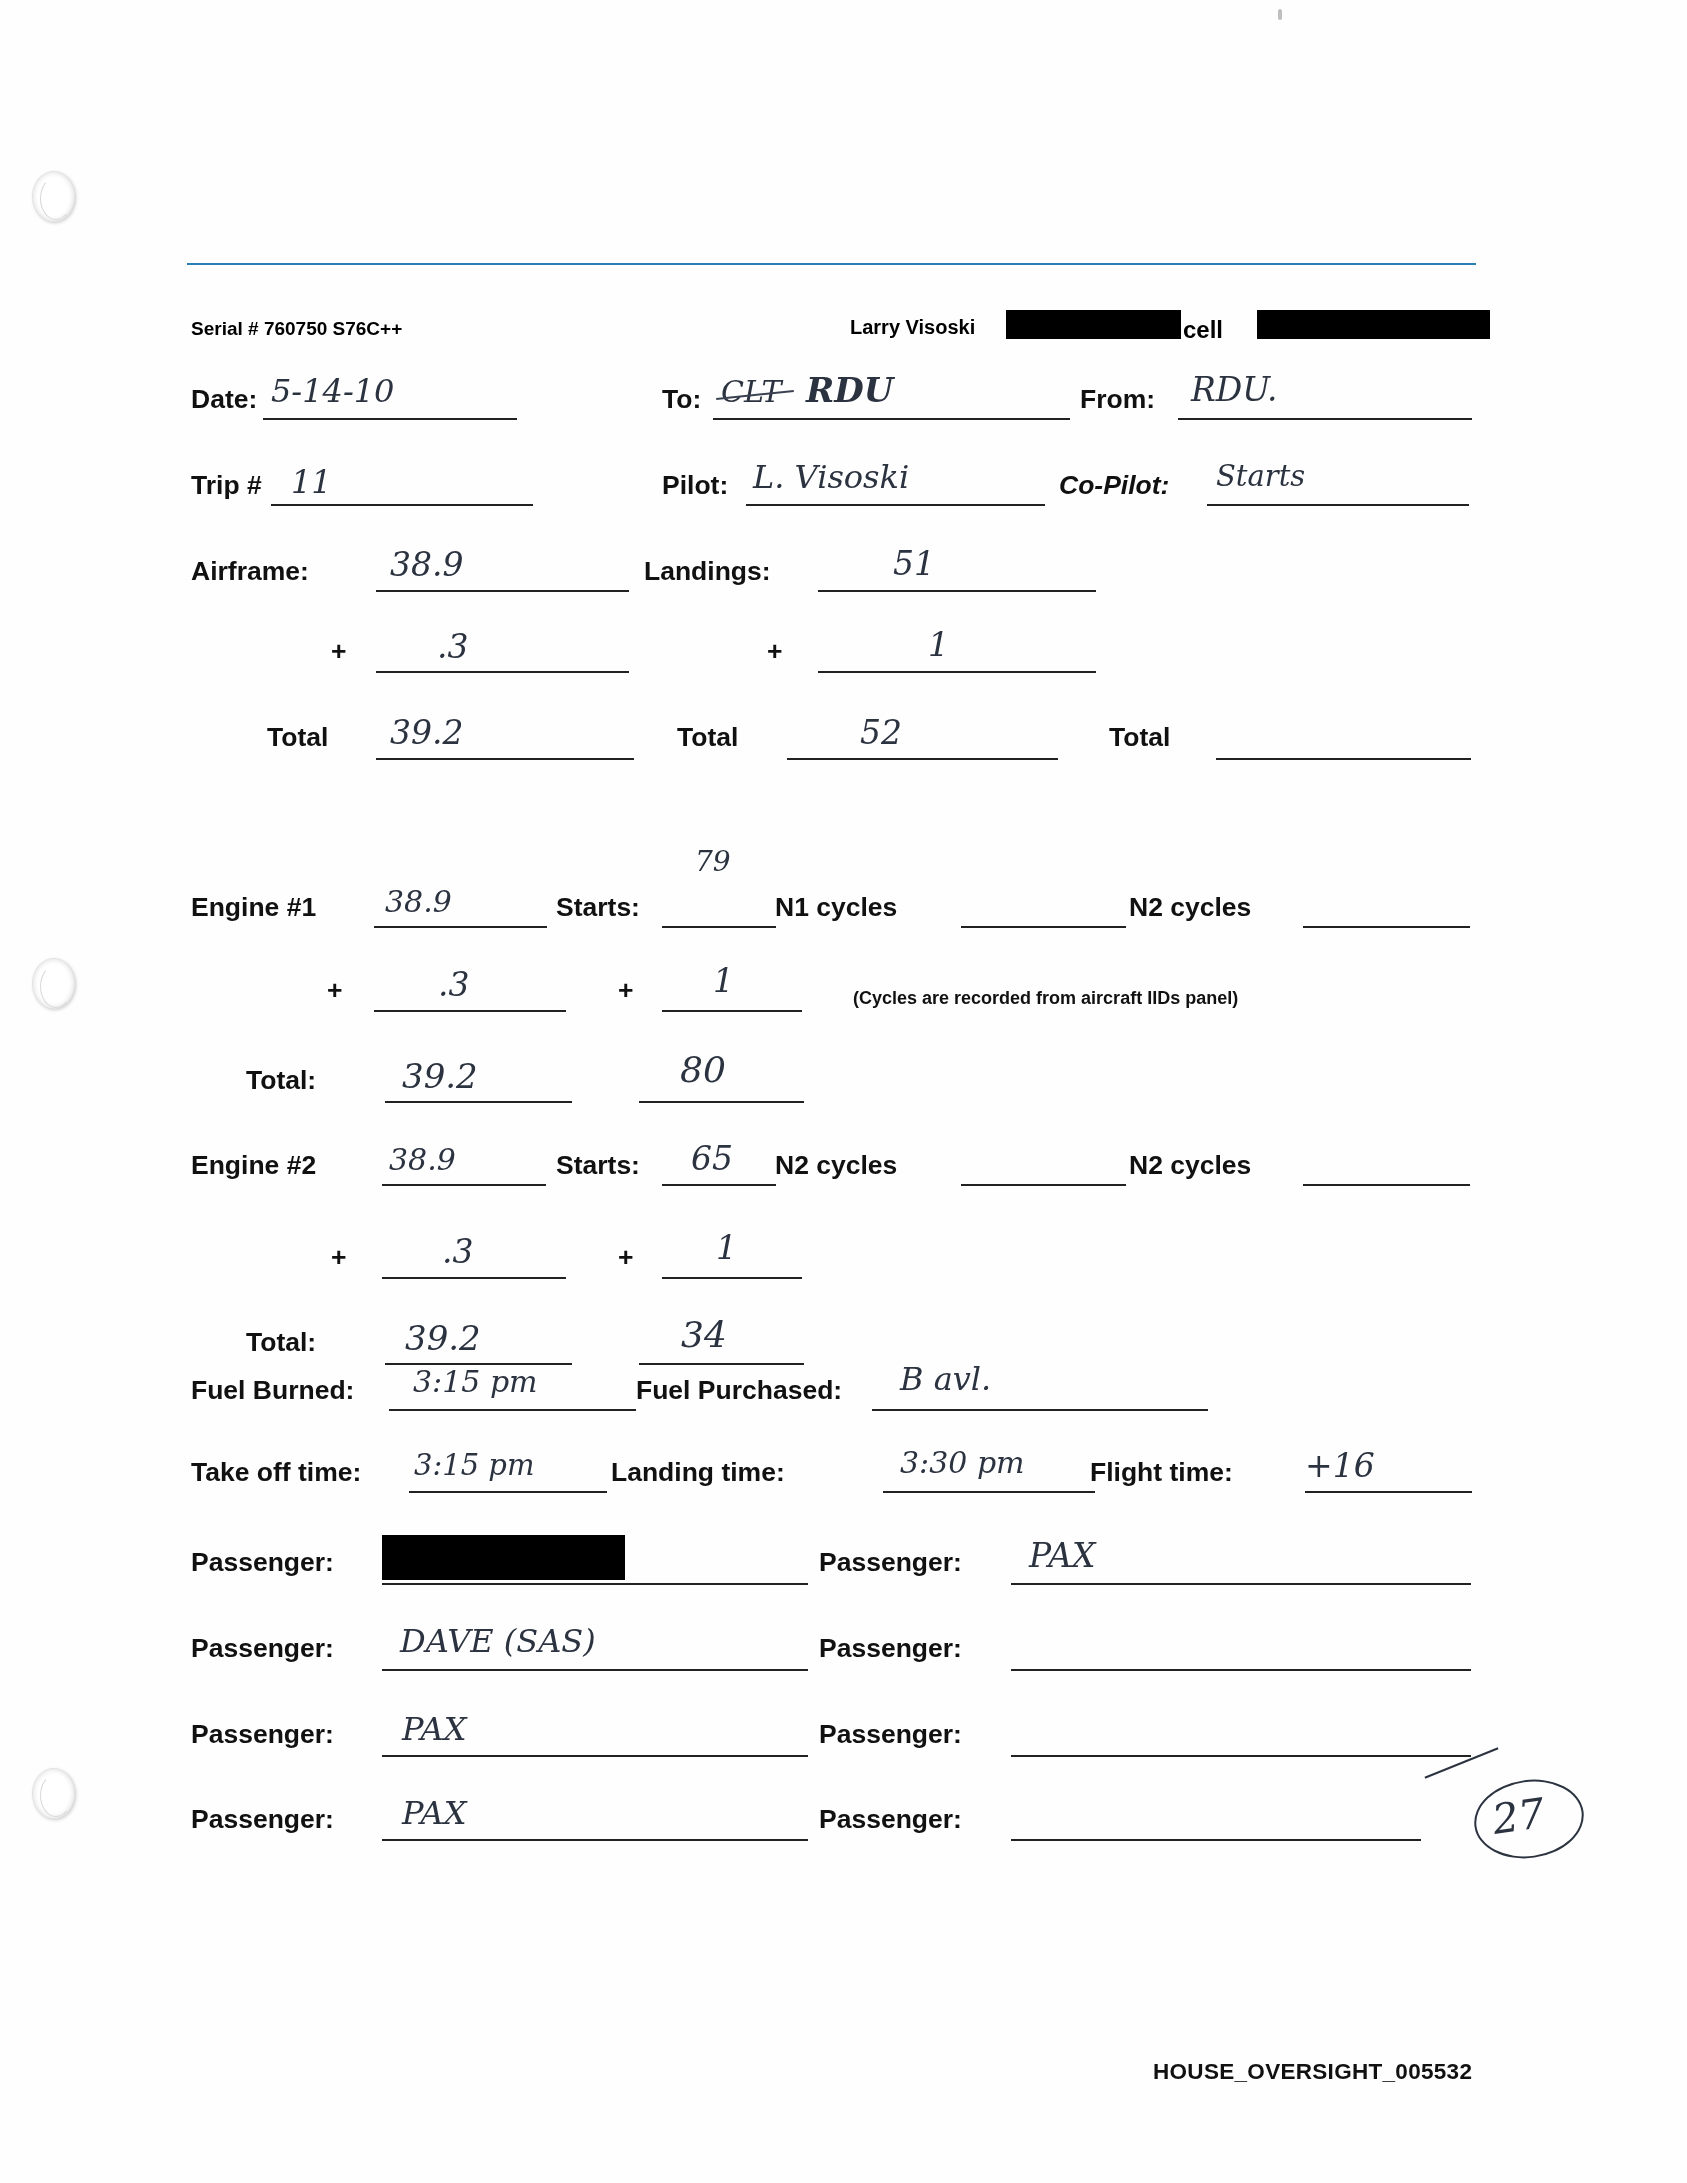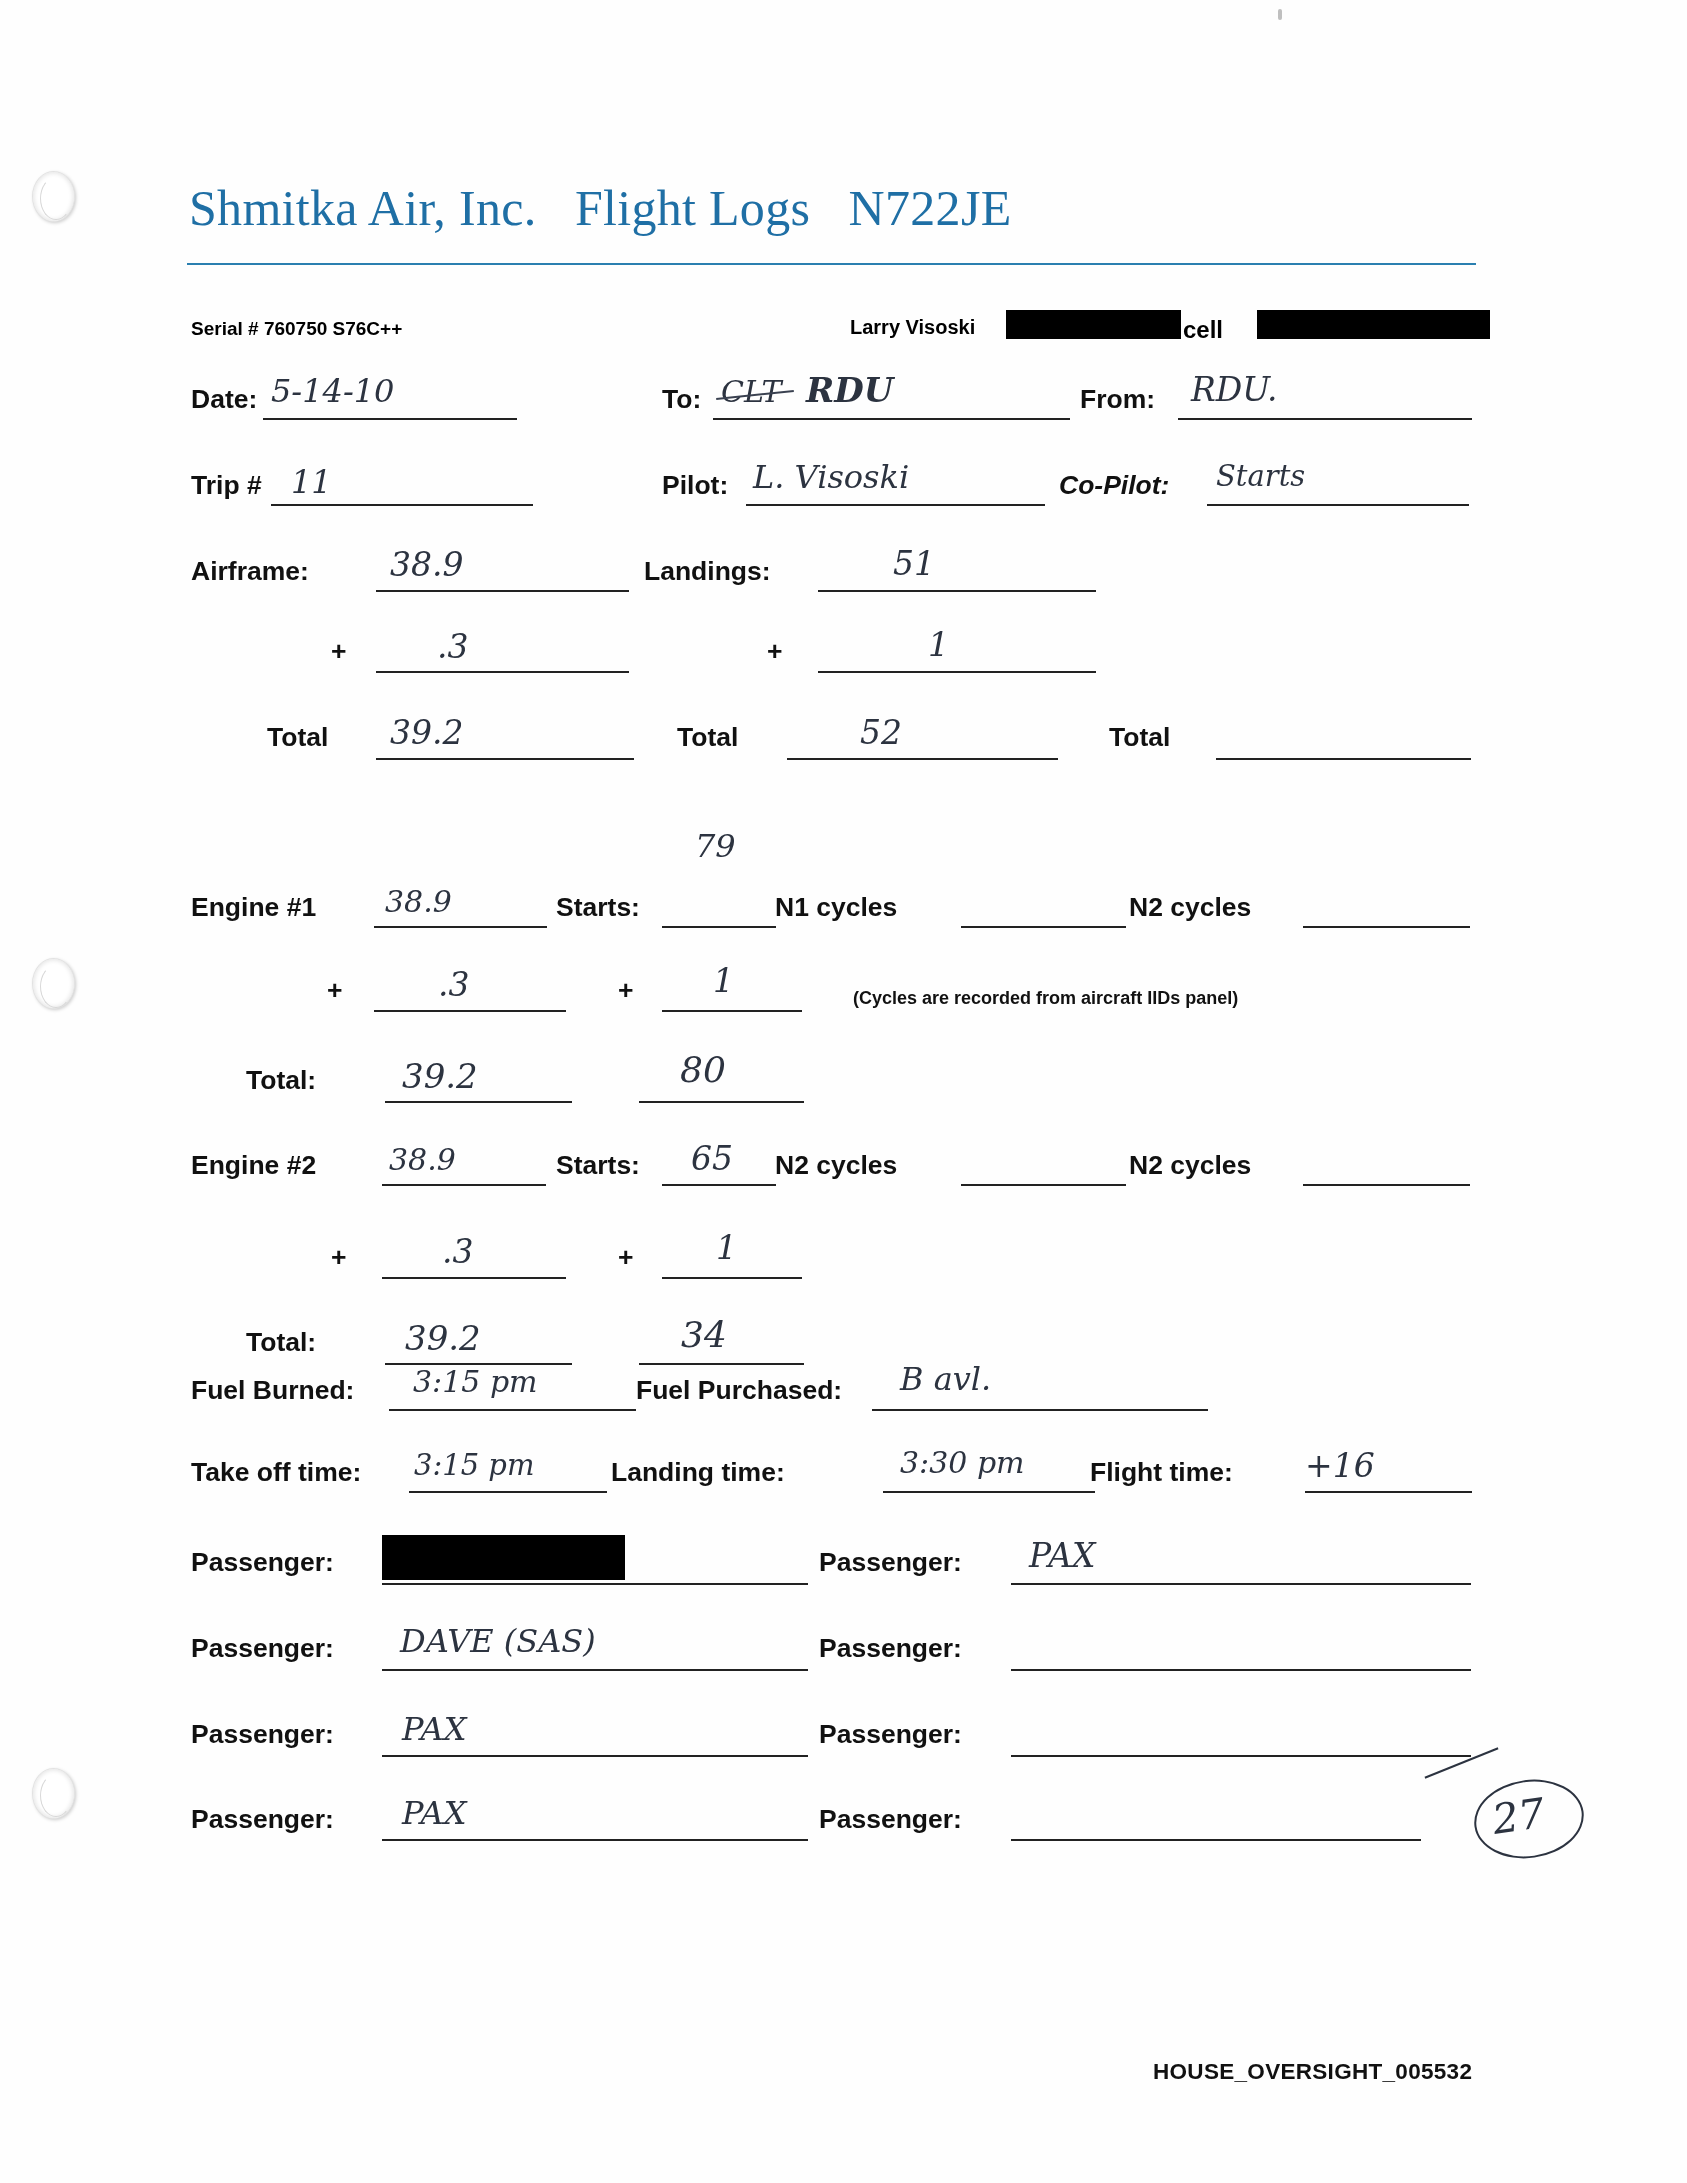--- a/index.html
+++ b/index.html
@@ -189,21 +189,20 @@
 <div class="page">
 
   <div class="hole h1"></div>
   <div class="hole-shade s1"></div>
   <div class="hole h2"></div>
   <div class="hole-shade s2"></div>
   <div class="hole h3"></div>
   <div class="hole-shade s3"></div>
   <div class="speck"></div>
 
-  <div class="title">Shmitka Air, Inc.   Flight Logs   N722JE</div>
   <div class="title-rule"></div>
 
   <div class="serial">Serial # 760750 S76C++</div>
   <div class="pilotname">Larry Visoski</div>
   <div class="redact r1"></div>
   <div class="cellword">cell</div>
   <div class="redact r2"></div>
 
   <div class="lbl" style="left:191px; top:384px;">Date:</div>
   <div class="line" style="left:263px; top:418px; width:254px;"></div>
@@ -258,21 +257,21 @@
   <div class="lbl" style="left:1109px; top:722px;">Total</div>
   <div class="line" style="left:1216px; top:758px; width:255px;"></div>
   <div class="hw" style="left:1237px; top:713px; font-size:33px;"></div>
 
   <div class="lbl" style="left:191px; top:892px;">Engine #1</div>
   <div class="line" style="left:374px; top:926px; width:173px;"></div>
   <div class="hw" style="left:385px; top:884px; font-size:30px;">38.9</div>
 
   <div class="lbl" style="left:556px; top:892px;">Starts:</div>
   <div class="line" style="left:662px; top:926px; width:114px;"></div>
-  <div class="hw" style="left:695px; top:827px; font-size:32px;text-align:right;">79</div>
+  <div class="hw" style="left:695px; top:845px; font-size:28px;text-align:right;">79</div>
 
   <div class="lbl" style="left:775px; top:892px;">N1 cycles</div>
   <div class="line" style="left:961px; top:926px; width:165px;"></div>
   <div class="hw" style="left:973px; top:884px; font-size:30px;"></div>
 
   <div class="lbl" style="left:1129px; top:892px;">N2 cycles</div>
   <div class="line" style="left:1303px; top:926px; width:167px;"></div>
   <div class="hw" style="left:1317px; top:884px; font-size:30px;"></div>
 
   <div class="lbl" style="left:327px; top:975px;">+</div>

